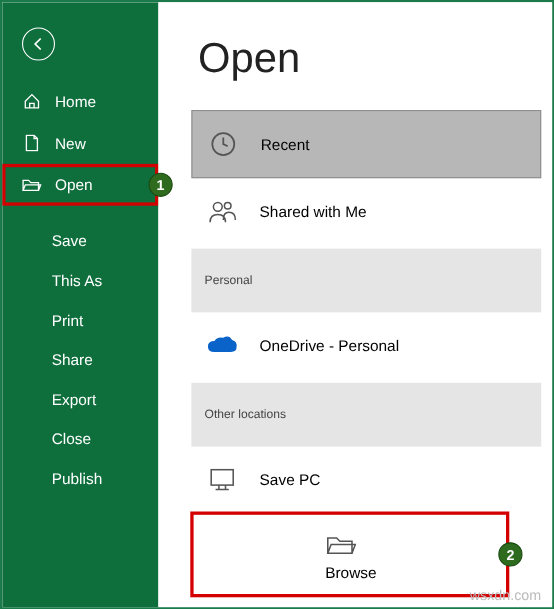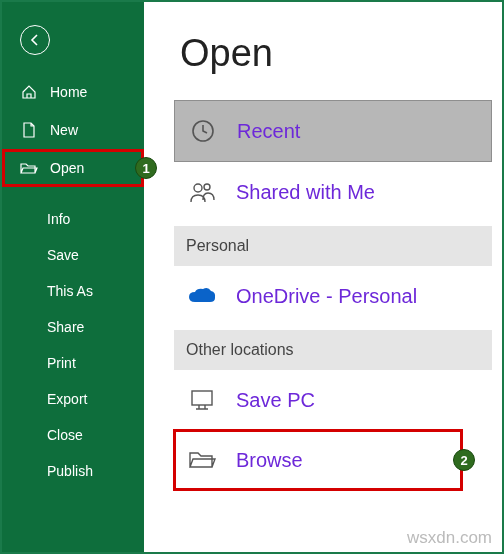--- a/index.html
+++ b/index.html
@@ -105,33 +105,34 @@
     }
     .open-item .item-icon {
       width: 32px;
       height: 32px;
       margin-right: 18px;
       display: flex;
       align-items: center;
       justify-content: center;
     }
     .open-item .item-label {
-      font-size: 20px;
-      color: #6d28d9;
+      font-size: 14px;
+      color: #000000;
     }
     .section-header {
-      font-size: 16px;
+      font-size: 11px;
       color: #444;
       background: #e5e5e5;
-      padding: 11px 12px;
+      padding: 23px 12px;
       margin-top: 4px;
     }
     .open-item.highlighted {
       outline: 3px solid #d40000;
       outline-offset: -2px;
+      flex-direction: column;
     }
     .badge2 {
       position: absolute;
       right: -13px;
       top: 50%;
       transform: translateY(-50%);
       width: 22px;
       height: 22px;
       border-radius: 50%;
       background: #2f6b1f;
@@ -141,21 +142,21 @@
       display: flex;
       align-items: center;
       justify-content: center;
       border: 1px solid #1a4a10;
     }
     .browse-wrap { position: relative; margin-right: 30px; }
     .watermark {
       position: absolute;
       bottom: 4px;
       right: 10px;
-      font-size: 17px;
+      font-size: 13px;
       color: #bbb;
     }
   </style>
 </head>
 <body>
 
 <div class="container">
   <div class="sidebar">
     <div class="back-btn">
       <svg width="14" height="14" viewBox="0 0 14 14">
@@ -187,33 +188,30 @@
             <path d="M1 3 H6 L8 5 H15 V12 H1 Z M3 7 H17 L15 12 H1 Z" stroke="#fff" stroke-width="1.2" fill="none"></path>
           </svg>
       </span>
       <span>Open</span>
       <div class="badge">1</div>
     </div>
 
     <div style="height:14px"></div>
 
     <div class="sidebar-item sub">
-      <span>Info</span>
-    </div>
-    <div class="sidebar-item sub">
       <span>Save</span>
     </div>
     <div class="sidebar-item sub">
       <span>This As</span>
     </div>
     <div class="sidebar-item sub">
+      <span>Print</span>
+    </div>
+    <div class="sidebar-item sub">
       <span>Share</span>
-    </div>
-    <div class="sidebar-item sub">
-      <span>Print</span>
     </div>
     <div class="sidebar-item sub">
       <span>Export</span>
     </div>
     <div class="sidebar-item sub">
       <span>Close</span>
     </div>
     <div class="sidebar-item sub">
       <span>Publish</span>
     </div>

